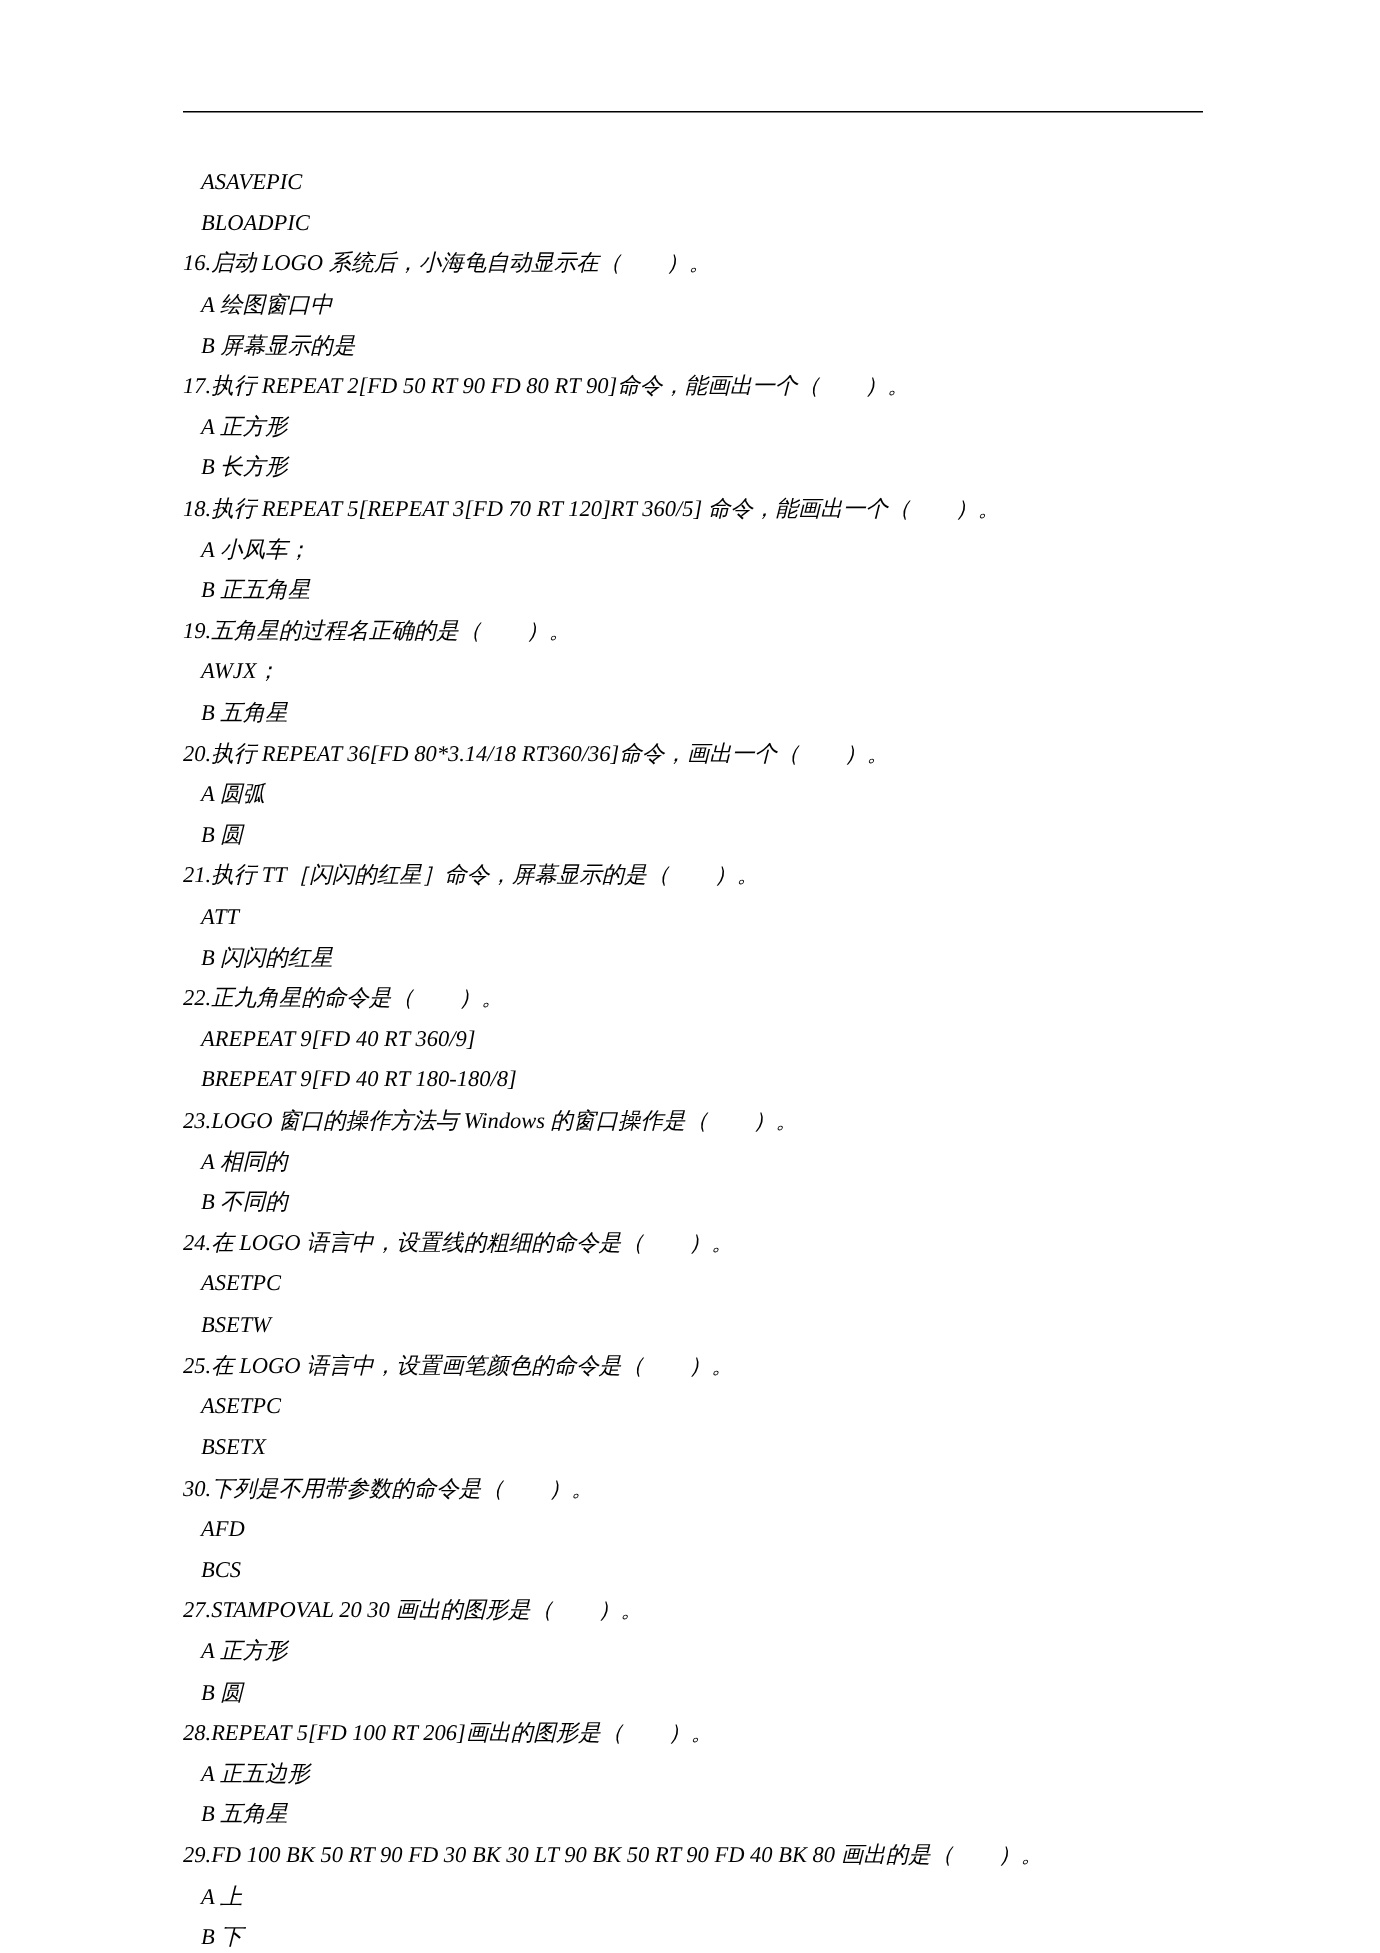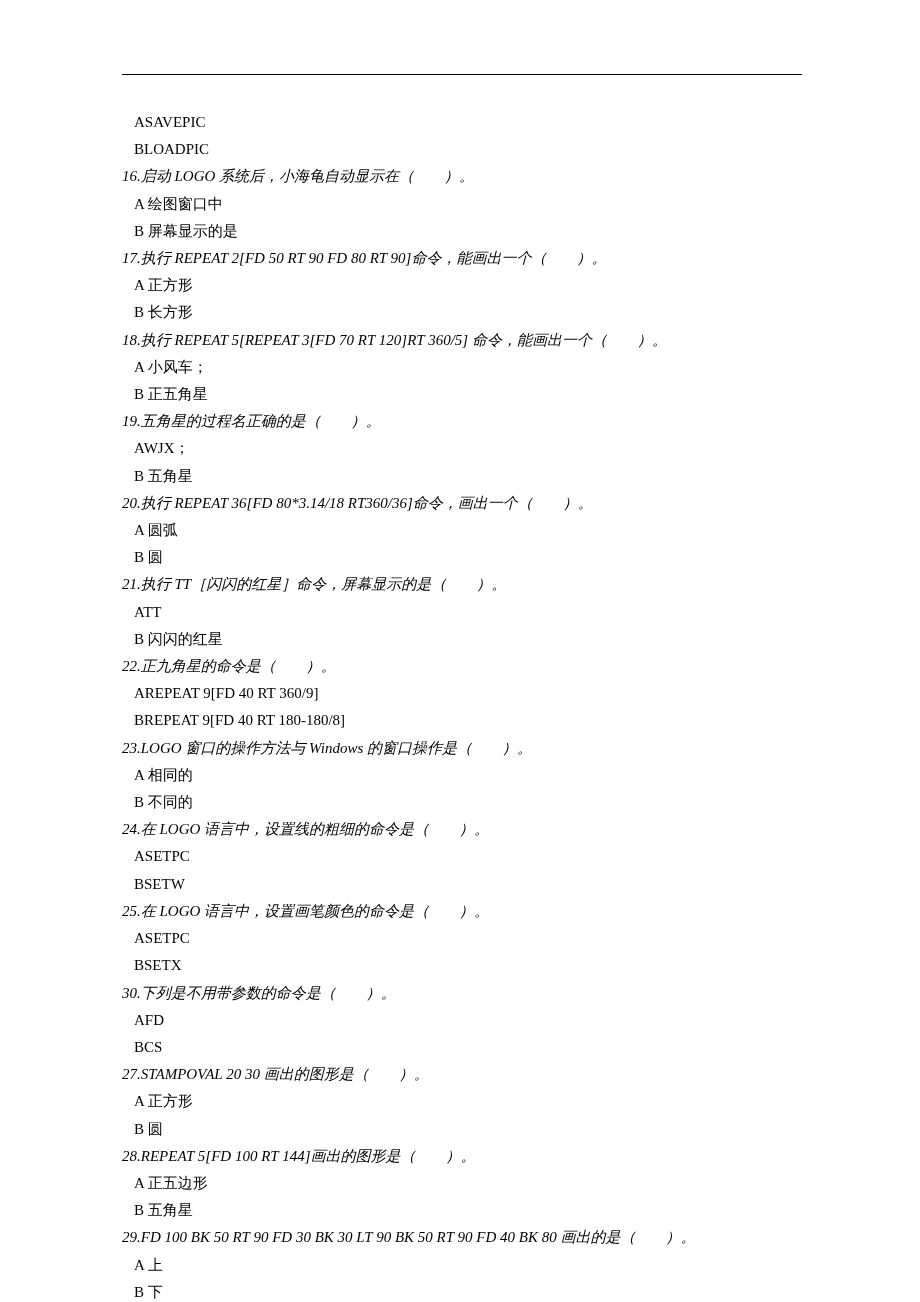--- a/index.html
+++ b/index.html
@@ -23,20 +23,21 @@
     font-size: 15px;
     line-height: 27.2px;
     color: #000;
   }
   .question {
     padding-left: 0;
     font-style: italic;
   }
   .option {
     padding-left: 12px;
+    font-style: italic;
   }
 </style>
 </head>
 <body>
 
 <div class="page">
   <div class="hr-line"></div>
   <div class="content" id="content">
       <div class="option">ASAVEPIC</div>
       <div class="option">BLOADPIC</div>
@@ -69,20 +70,20 @@
       <div class="option">BSETW</div>
       <div class="question">25.在 LOGO 语言中，设置画笔颜色的命令是（　　）。</div>
       <div class="option">ASETPC</div>
       <div class="option">BSETX</div>
       <div class="question">30.下列是不用带参数的命令是（　　）。</div>
       <div class="option">AFD</div>
       <div class="option">BCS</div>
       <div class="question">27.STAMPOVAL 20 30 画出的图形是（　　）。</div>
       <div class="option">A 正方形</div>
       <div class="option">B 圆</div>
-      <div class="question">28.REPEAT 5[FD 100 RT 144]画出的图形是（　　）。</div>
+      <div class="question">28.REPEAT 5[FD 100 RT 206]画出的图形是（　　）。</div>
       <div class="option">A 正五边形</div>
       <div class="option">B 五角星</div>
       <div class="question">29.FD 100 BK 50 RT 90 FD 30 BK 30 LT 90 BK 50 RT 90 FD 40 BK 80 画出的是（　　）。</div>
       <div class="option">A 上</div>
       <div class="option">B 下</div>
     </div>
 </div>
 
 </body></html>

